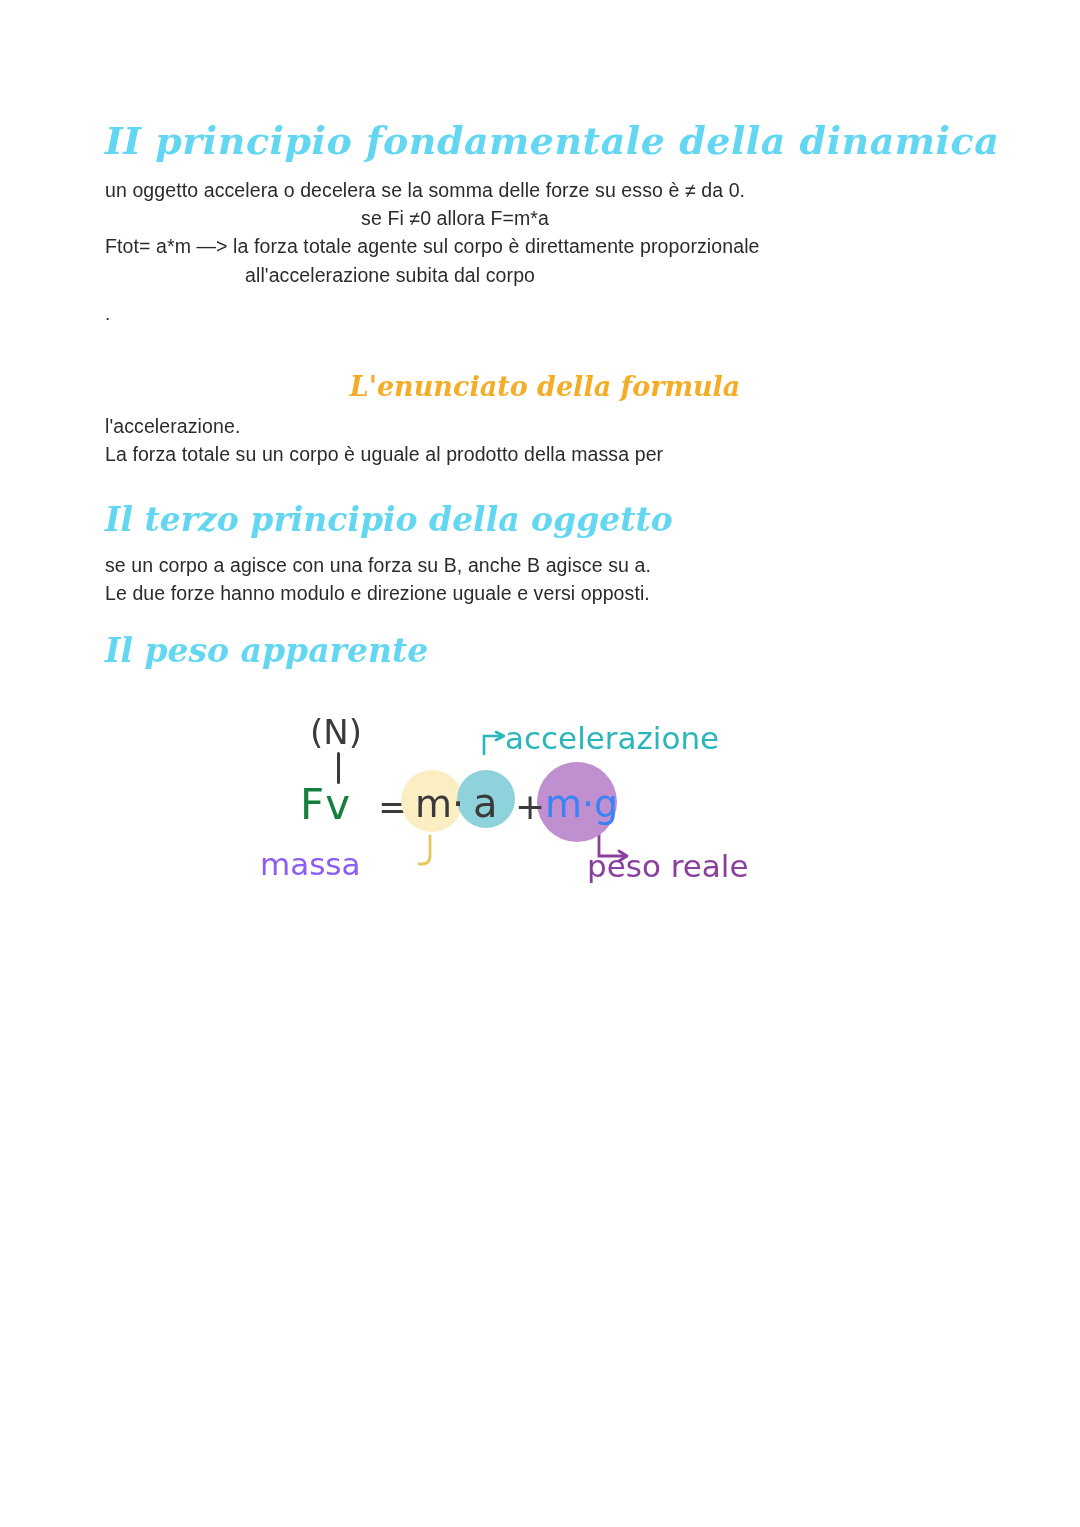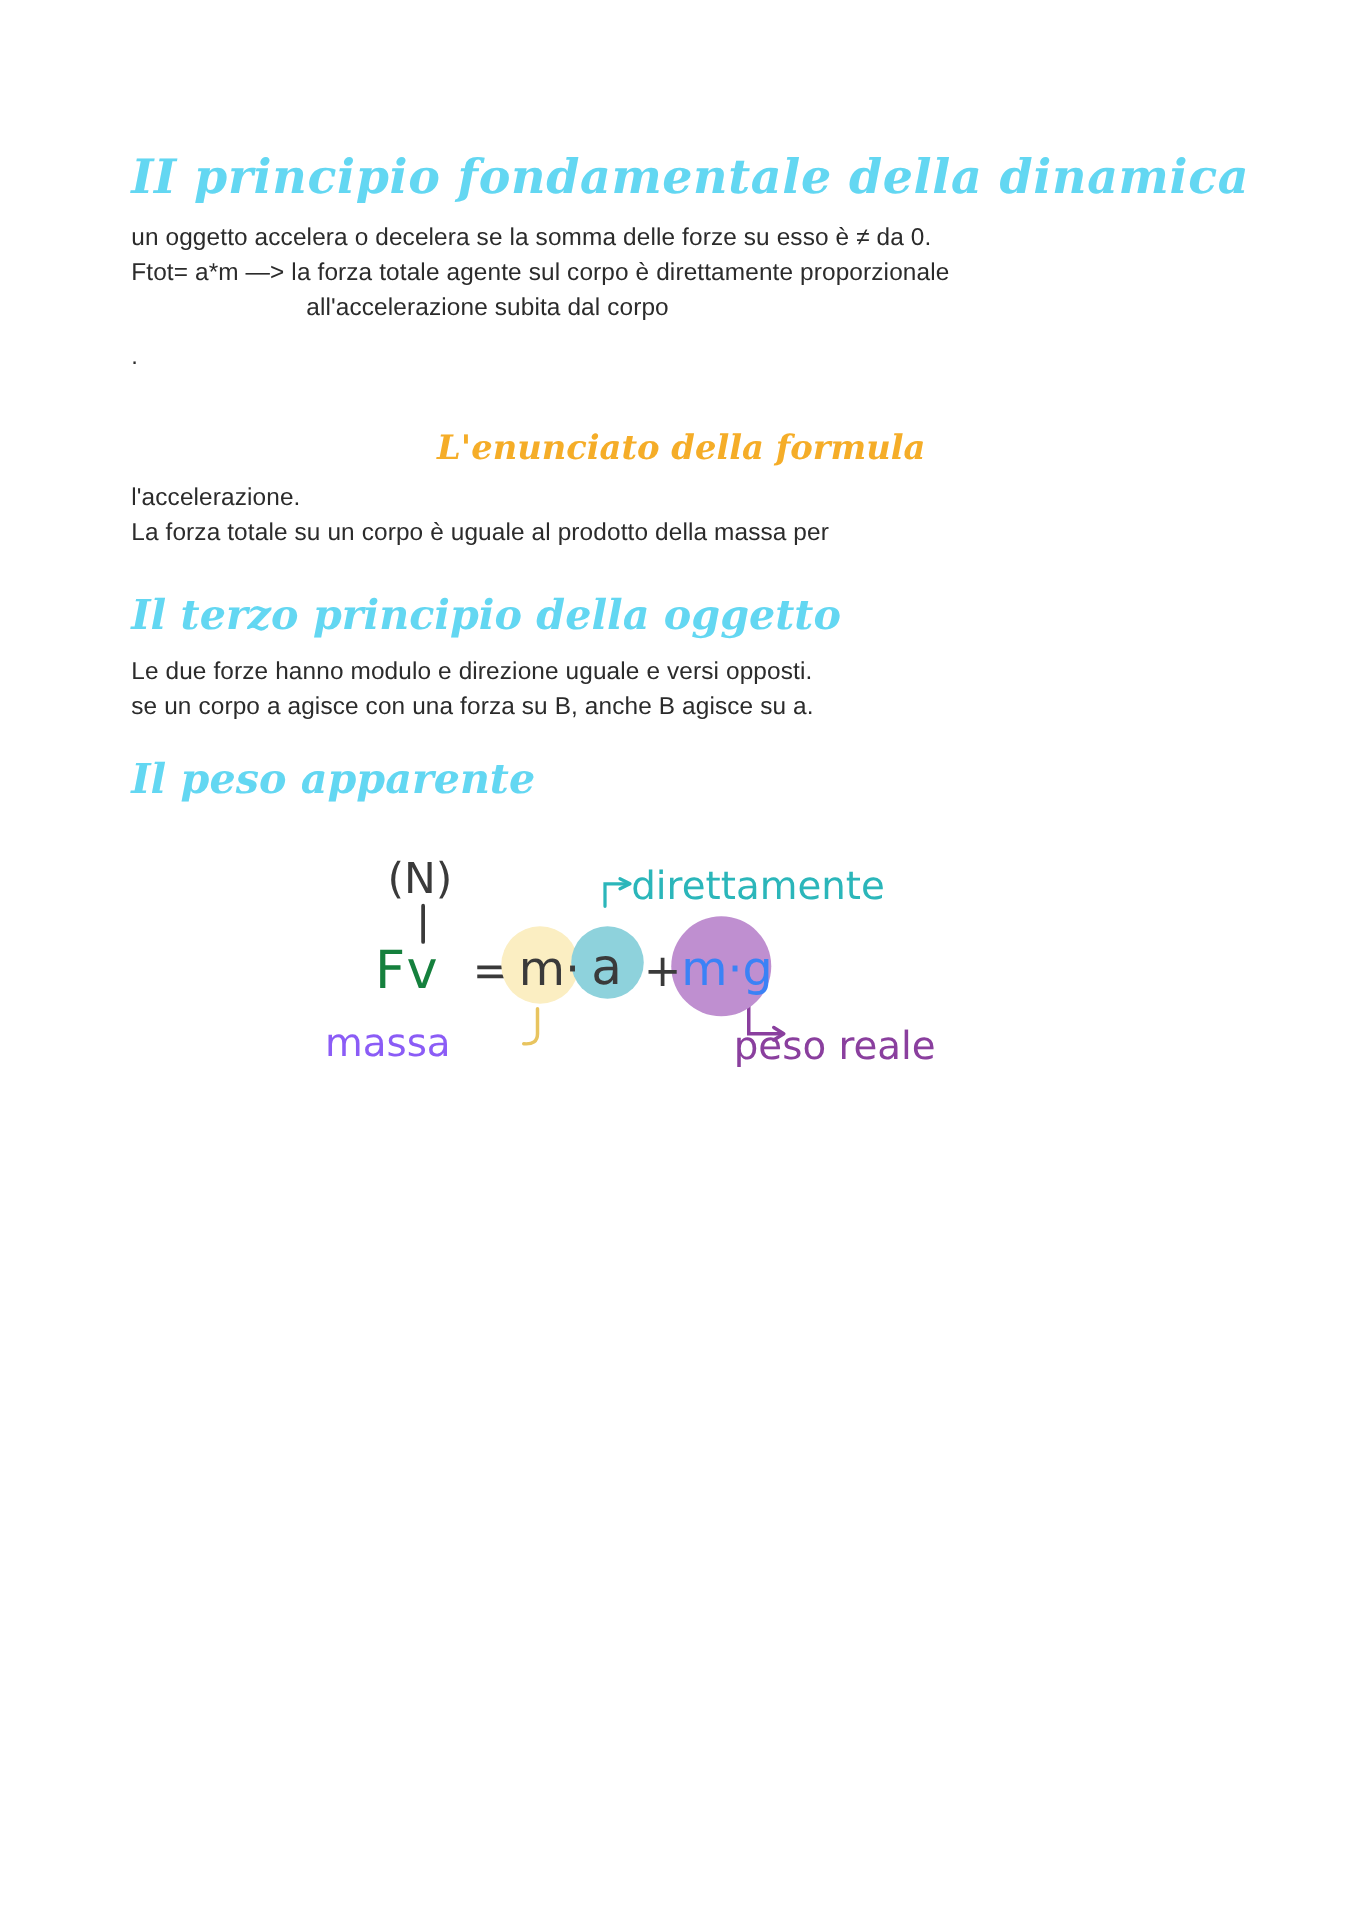--- a/index.html
+++ b/index.html
@@ -226,35 +226,36 @@
   }
 </style>
 </head>
 <body>
 
 <div class="page">
   <div class="content">
 
     <h1 class="h-main">II principio fondamentale della dinamica</h1>
     <p class="body-text">un oggetto accelera o decelera se la somma delle forze su esso è ≠ da 0.</p>
+    <p class="body-text centered">se Fi ≠0 allora F=m*a</p>
     <p class="body-text">Ftot= a*m —&gt; la forza totale agente sul corpo è direttamente proporzionale</p>
     <p class="body-text indent">all'accelerazione subita dal corpo</p>
     <p class="tiny-dot">.</p>
 
     <div class="block-gap-lg"></div>
 
     <h2 class="h-sub-orange">L'enunciato della formula</h2>
     <p class="body-text">l'accelerazione.</p>
     <p class="body-text">La forza totale su un corpo è uguale al prodotto della massa per</p>
 
     <div class="block-gap-lg"></div>
 
     <h2 class="h-sub-blue">Il terzo principio della oggetto</h2>
+    <p class="body-text">se un corpo a agisce con una forza su B, anche B agisce su a.</p>
     <p class="body-text">Le due forze hanno modulo e direzione uguale e versi opposti.</p>
-    <p class="body-text">se un corpo a agisce con una forza su B, anche B agisce su a.</p>
 
     <div class="block-gap-md"></div>
 
     <h2 class="h-sub-blue">Il peso apparente</h2>
 
     <div class="formula-area">
 
       <div class="blob blob-mass"></div>
       <div class="blob blob-acc"></div>
       <div class="blob blob-peso"></div>
@@ -266,21 +267,21 @@
       <span class="hw eq">=</span>
       <span class="hw m-dot-1">m·</span>
       <span class="hw a-letter">a</span>
       <span class="hw plus">+</span>
       <span class="hw mg">m·g</span>
 
       <svg class="arrow-acc" viewBox="0 0 26 26">
         <path d="M3 24 L3 6 L22 6" fill="none" stroke="#2bb6ba" stroke-width="2.6" stroke-linecap="round"></path>
         <path d="M15 2 L23 6 L15 10" fill="none" stroke="#2bb6ba" stroke-width="2.6" stroke-linecap="round" stroke-linejoin="round"></path>
       </svg>
-      <span class="hw lbl-acc">direttamente</span>
+      <span class="hw lbl-acc">accelerazione</span>
 
       <svg class="arrow-massa" viewBox="0 0 26 34">
         <path d="M20 2 L20 22 Q20 31 9 30" fill="none" stroke="#e8c45f" stroke-width="2.8" stroke-linecap="round"></path>
       </svg>
       <span class="hw lbl-massa">massa</span>
 
       <svg class="arrow-peso" viewBox="0 0 38 38">
         <path d="M4 2 L4 26 L30 26" fill="none" stroke="#8a3f9e" stroke-width="2.8" stroke-linecap="round"></path>
         <path d="M24 21 L32 26 L24 31" fill="none" stroke="#8a3f9e" stroke-width="2.8" stroke-linecap="round" stroke-linejoin="round"></path>
       </svg>

